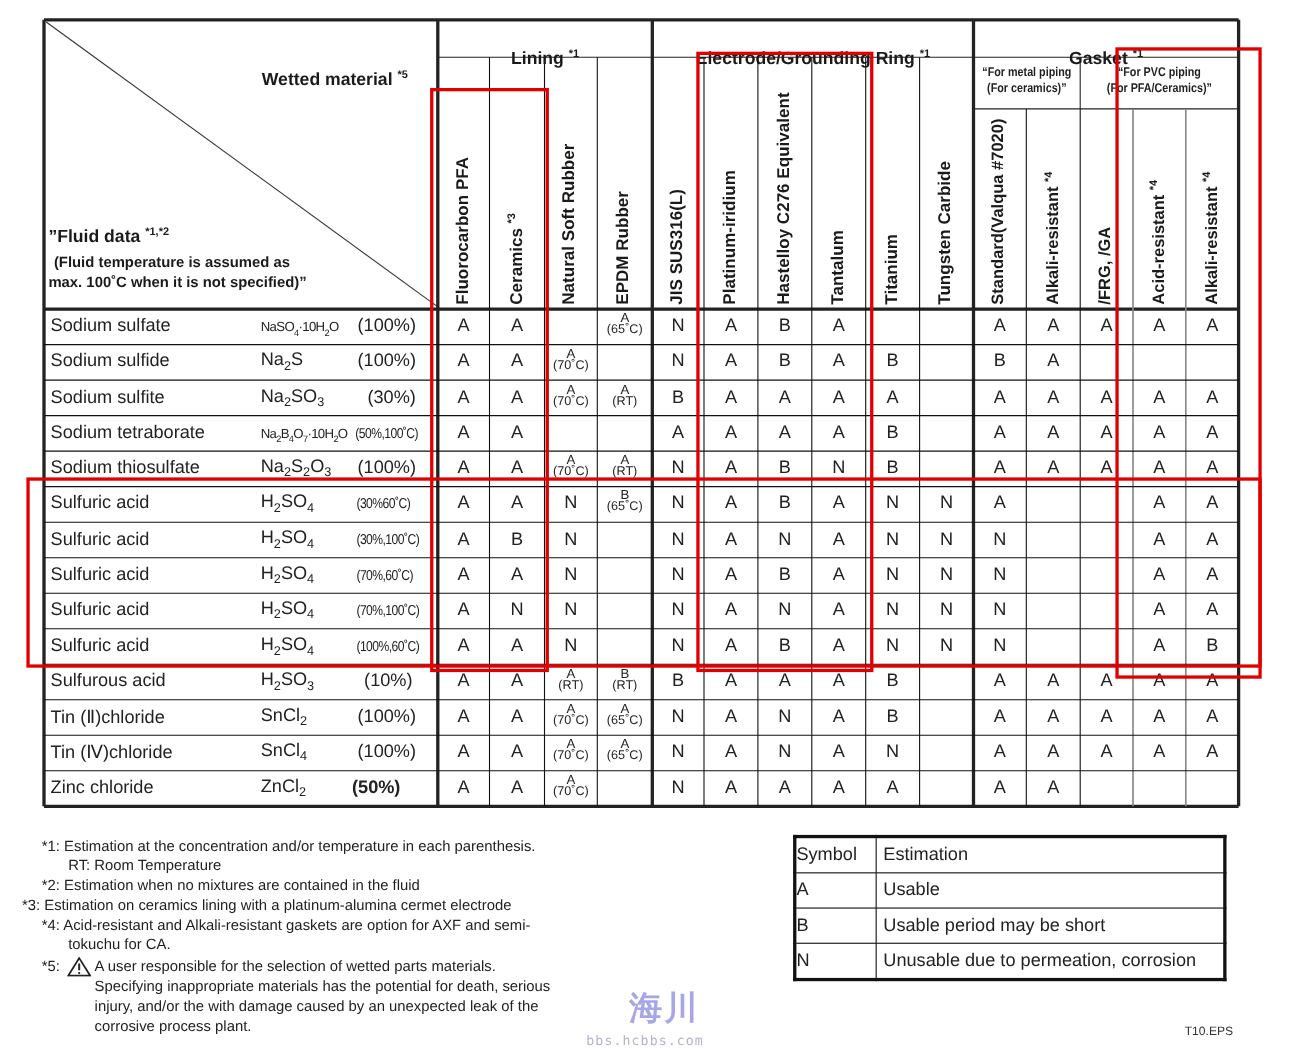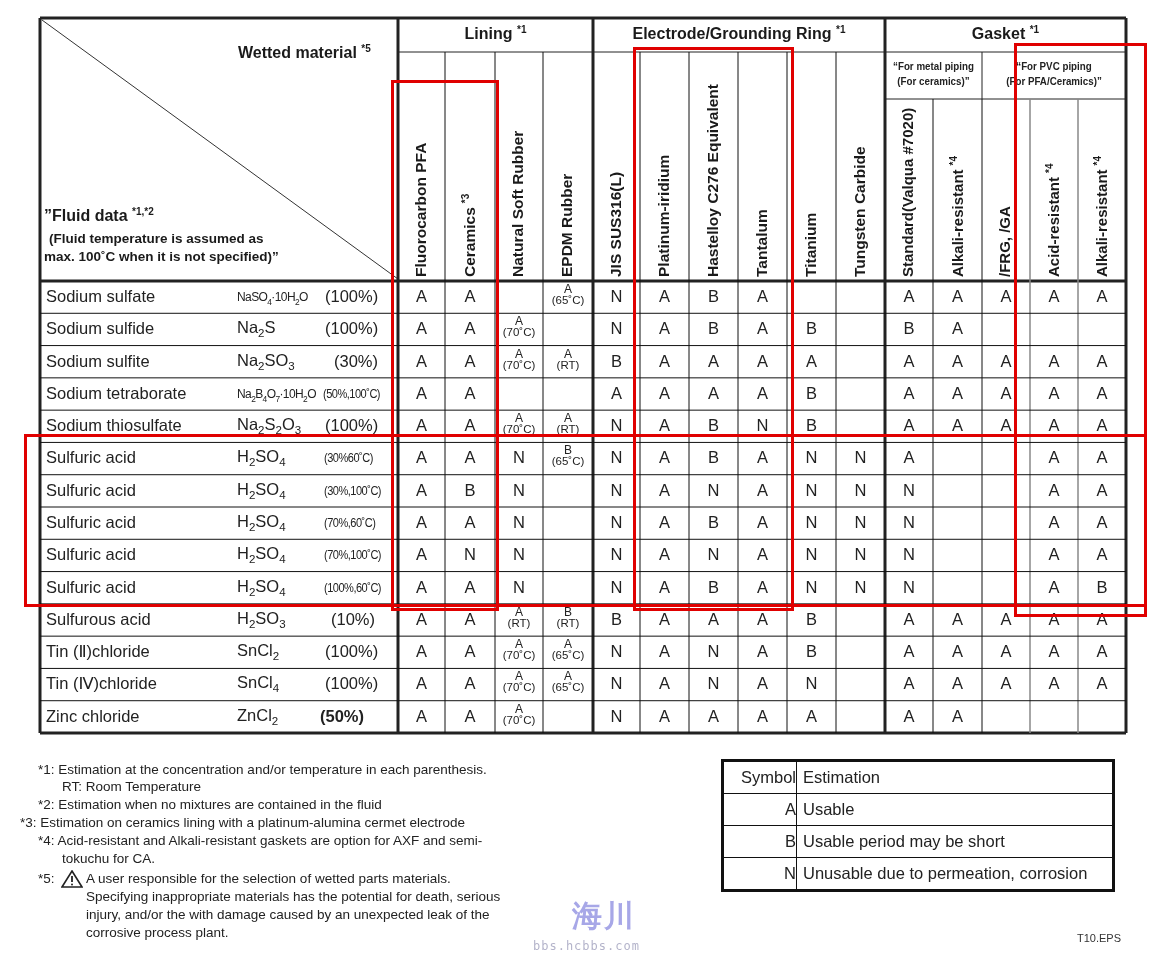--- a/index.html
+++ b/index.html
@@ -1,40 +1,40 @@
 <!DOCTYPE html>
 <html><head>
 <meta charset="utf-8">
 <style>
   html, body { margin:0; padding:0; background:#ffffff; }
   body { width:1174px; height:963px; position:relative; overflow:hidden;
          font-family:"Liberation Sans", sans-serif; color:#1a1a1a; }
   .abs { position:absolute; }
   #grid { position:absolute; left:0; top:0; width:1174px; height:963px; }
-  .hdr { position:absolute; font-weight:bold; font-size:16px; text-align:center; white-space:nowrap; }
+  .hdr { position:absolute; font-weight:bold; font-size:16px; text-align:center; white-space:nowrap;margin-top:20px; }
   .sup { font-size:10px; vertical-align:super; font-weight:bold; }
   .vtext { position:absolute; white-space:nowrap; font-weight:bold; font-size:15.5px;
            transform-origin:left top; transform:rotate(-90deg); }
   .subhdr { position:absolute; font-size:11.5px; font-weight:bold; text-align:center; line-height:15px; color:#222;
             transform:scaleX(0.85); transform-origin:center; }
   .fname { position:absolute; font-size:16.5px; color:#222; white-space:nowrap; }
   .formula { position:absolute; font-size:16.5px; color:#222; white-space:nowrap; }
   .formula.small { font-size:12px; letter-spacing:-0.6px; }
   .conc { position:absolute; font-size:16.5px; color:#222; white-space:nowrap; }
   .conc.small { font-size:13px; letter-spacing:-0.6px; transform:scaleX(0.85); transform-origin:left center; }
   sub { font-size:70%; vertical-align:-4px; line-height:0; }
   .cell { position:absolute; text-align:center; font-size:16.5px; color:#222; }
   .cell .note { display:block; font-size:11.5px; line-height:11px; }
   .cell.twoline { font-size:12px; line-height:11px; }
   .redbox { position:absolute; border:3px solid #e00000; box-sizing:border-box; pointer-events:none; }
   .foot { position:absolute; font-size:13.5px; color:#222; white-space:nowrap; line-height:17.5px; }
   .legend { position:absolute; left:721px; top:759px; border-collapse:collapse; font-size:16.5px; color:#222; }
   .legend td { border:1px solid #111; height:31px; padding:0 6px; }
   .legend { border:3px solid #111; }
-  .legend td.sym { width:72px; text-align:right; padding:0; }
+  .legend td.sym { width:72px; text-align:left; padding:0; }
   .legend td.est { width:303px; }
   .legend td.nosym { font-size:14px; letter-spacing:-0.8px; }
   .watermark { position:absolute; color:#8a8ae0; opacity:0.75; }
 </style>
 </head>
 <body>
 
 <svg id="grid" xmlns="http://www.w3.org/2000/svg">
     <line x1="40" y1="18" x2="1126" y2="18" stroke="#222" stroke-width="3"></line>
     <line x1="40" y1="733" x2="1126" y2="733" stroke="#222" stroke-width="3"></line>

